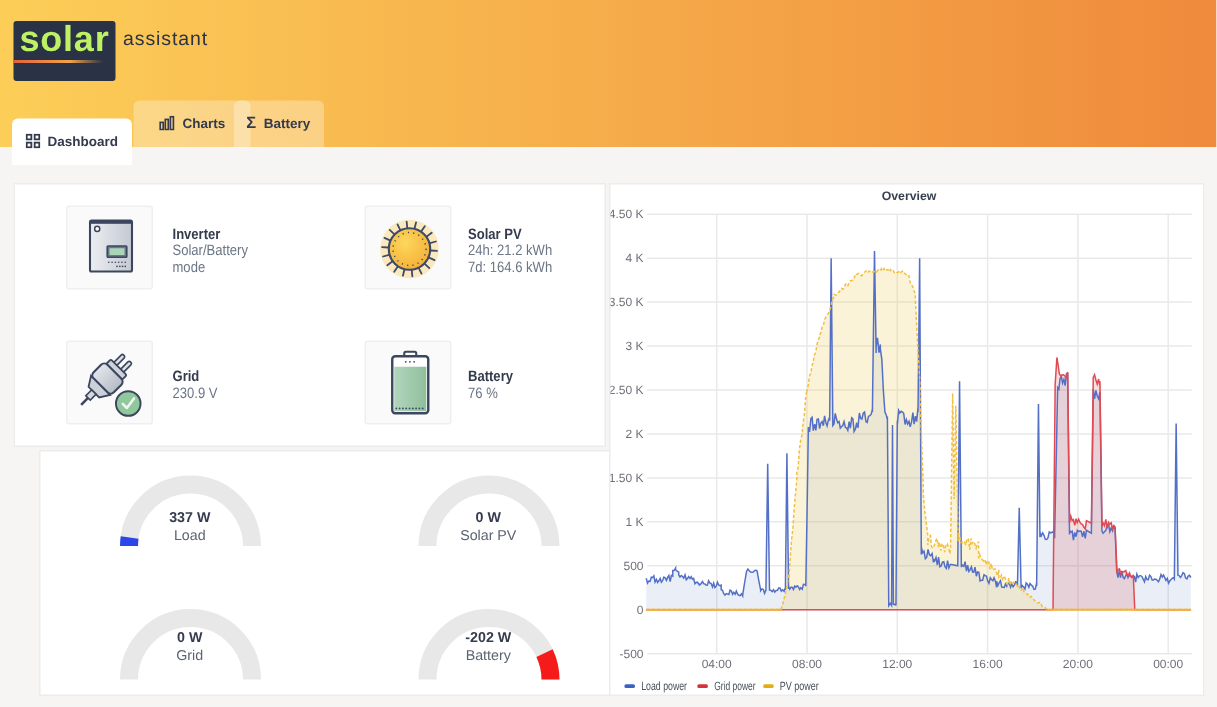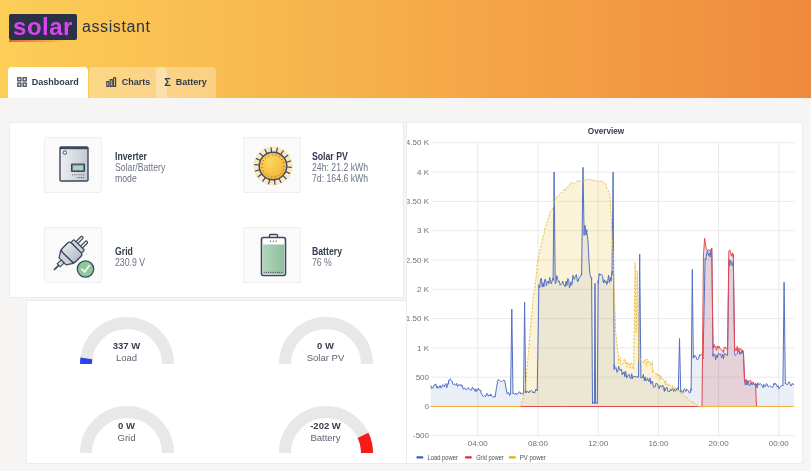--- a/index.html
+++ b/index.html
@@ -1,29 +1,29 @@
 <!DOCTYPE html>
 <html><head><meta charset="utf-8">
 <style>
 * { margin:0; padding:0; box-sizing:border-box; }
 body { width:811px; height:471px; overflow:hidden; background:#f6f5f3;
   font-family:"Liberation Sans", sans-serif; position:relative; }
 .header { position:absolute; left:0; top:0; width:811px; height:97.5px;
   background:linear-gradient(90deg,#fcce58,#ef8a3c); }
-.logobox { position:absolute; left:9px; top:13.5px; width:68px; height:26px;
-  background:#2a3246; border-radius:2px; color:#d946ef; font-weight:bold;
+.logobox { position:absolute; left:9px; top:13.5px; width:68px; height:40px;
+  background:#2a3246; border-radius:2px; color:#bef264; font-weight:bold;
   font-size:24px; text-align:center; line-height:25.5px; letter-spacing:0.5px; }
 .logoline { position:absolute; left:9px; top:39.5px; width:68px; height:2.4px;
   background:linear-gradient(90deg,#e2613e,#f2a34a 55%,rgba(250,200,80,0) 88%); }
-.assist { position:absolute; left:82px; top:18px; color:#2a3246; font-size:16px;
+.assist { position:absolute; left:82px; top:18px; color:#2a3246; font-size:13px;
   letter-spacing:0.6px; }
 .tab { position:absolute; top:67px; height:30.5px; border-radius:4px 4px 0 0;
   background:rgba(255,255,255,0.3); display:flex; align-items:center;
   justify-content:center; gap:5px; font-size:9px; font-weight:bold; color:#333a4e; }
-.tab.active { background:#fff; }
+.tab.active { background:#fff;margin-top:12px; }
 .card { position:absolute; background:#fff; border:1px solid #ececec; }
 #card1 { left:8.5px; top:121.5px; width:395.5px; height:176px; }
 #card2 { left:26px; top:299.5px; width:395.5px; height:164.5px; }
 #card3 { left:405.5px; top:121.5px; width:397px; height:342.5px; }
 .ticon { position:absolute; width:58px; height:56px; background:#fafafa;
   border:1px solid #efefef; border-radius:2px; }
 .ticon svg { display:block; }
 .ttext { position:absolute; font-size:10px; line-height:11.1px; color:#6a7585;
   transform:scaleX(0.87); transform-origin:left top; white-space:nowrap; }
 .ttext b { color:#333b4d; font-size:10px; }

